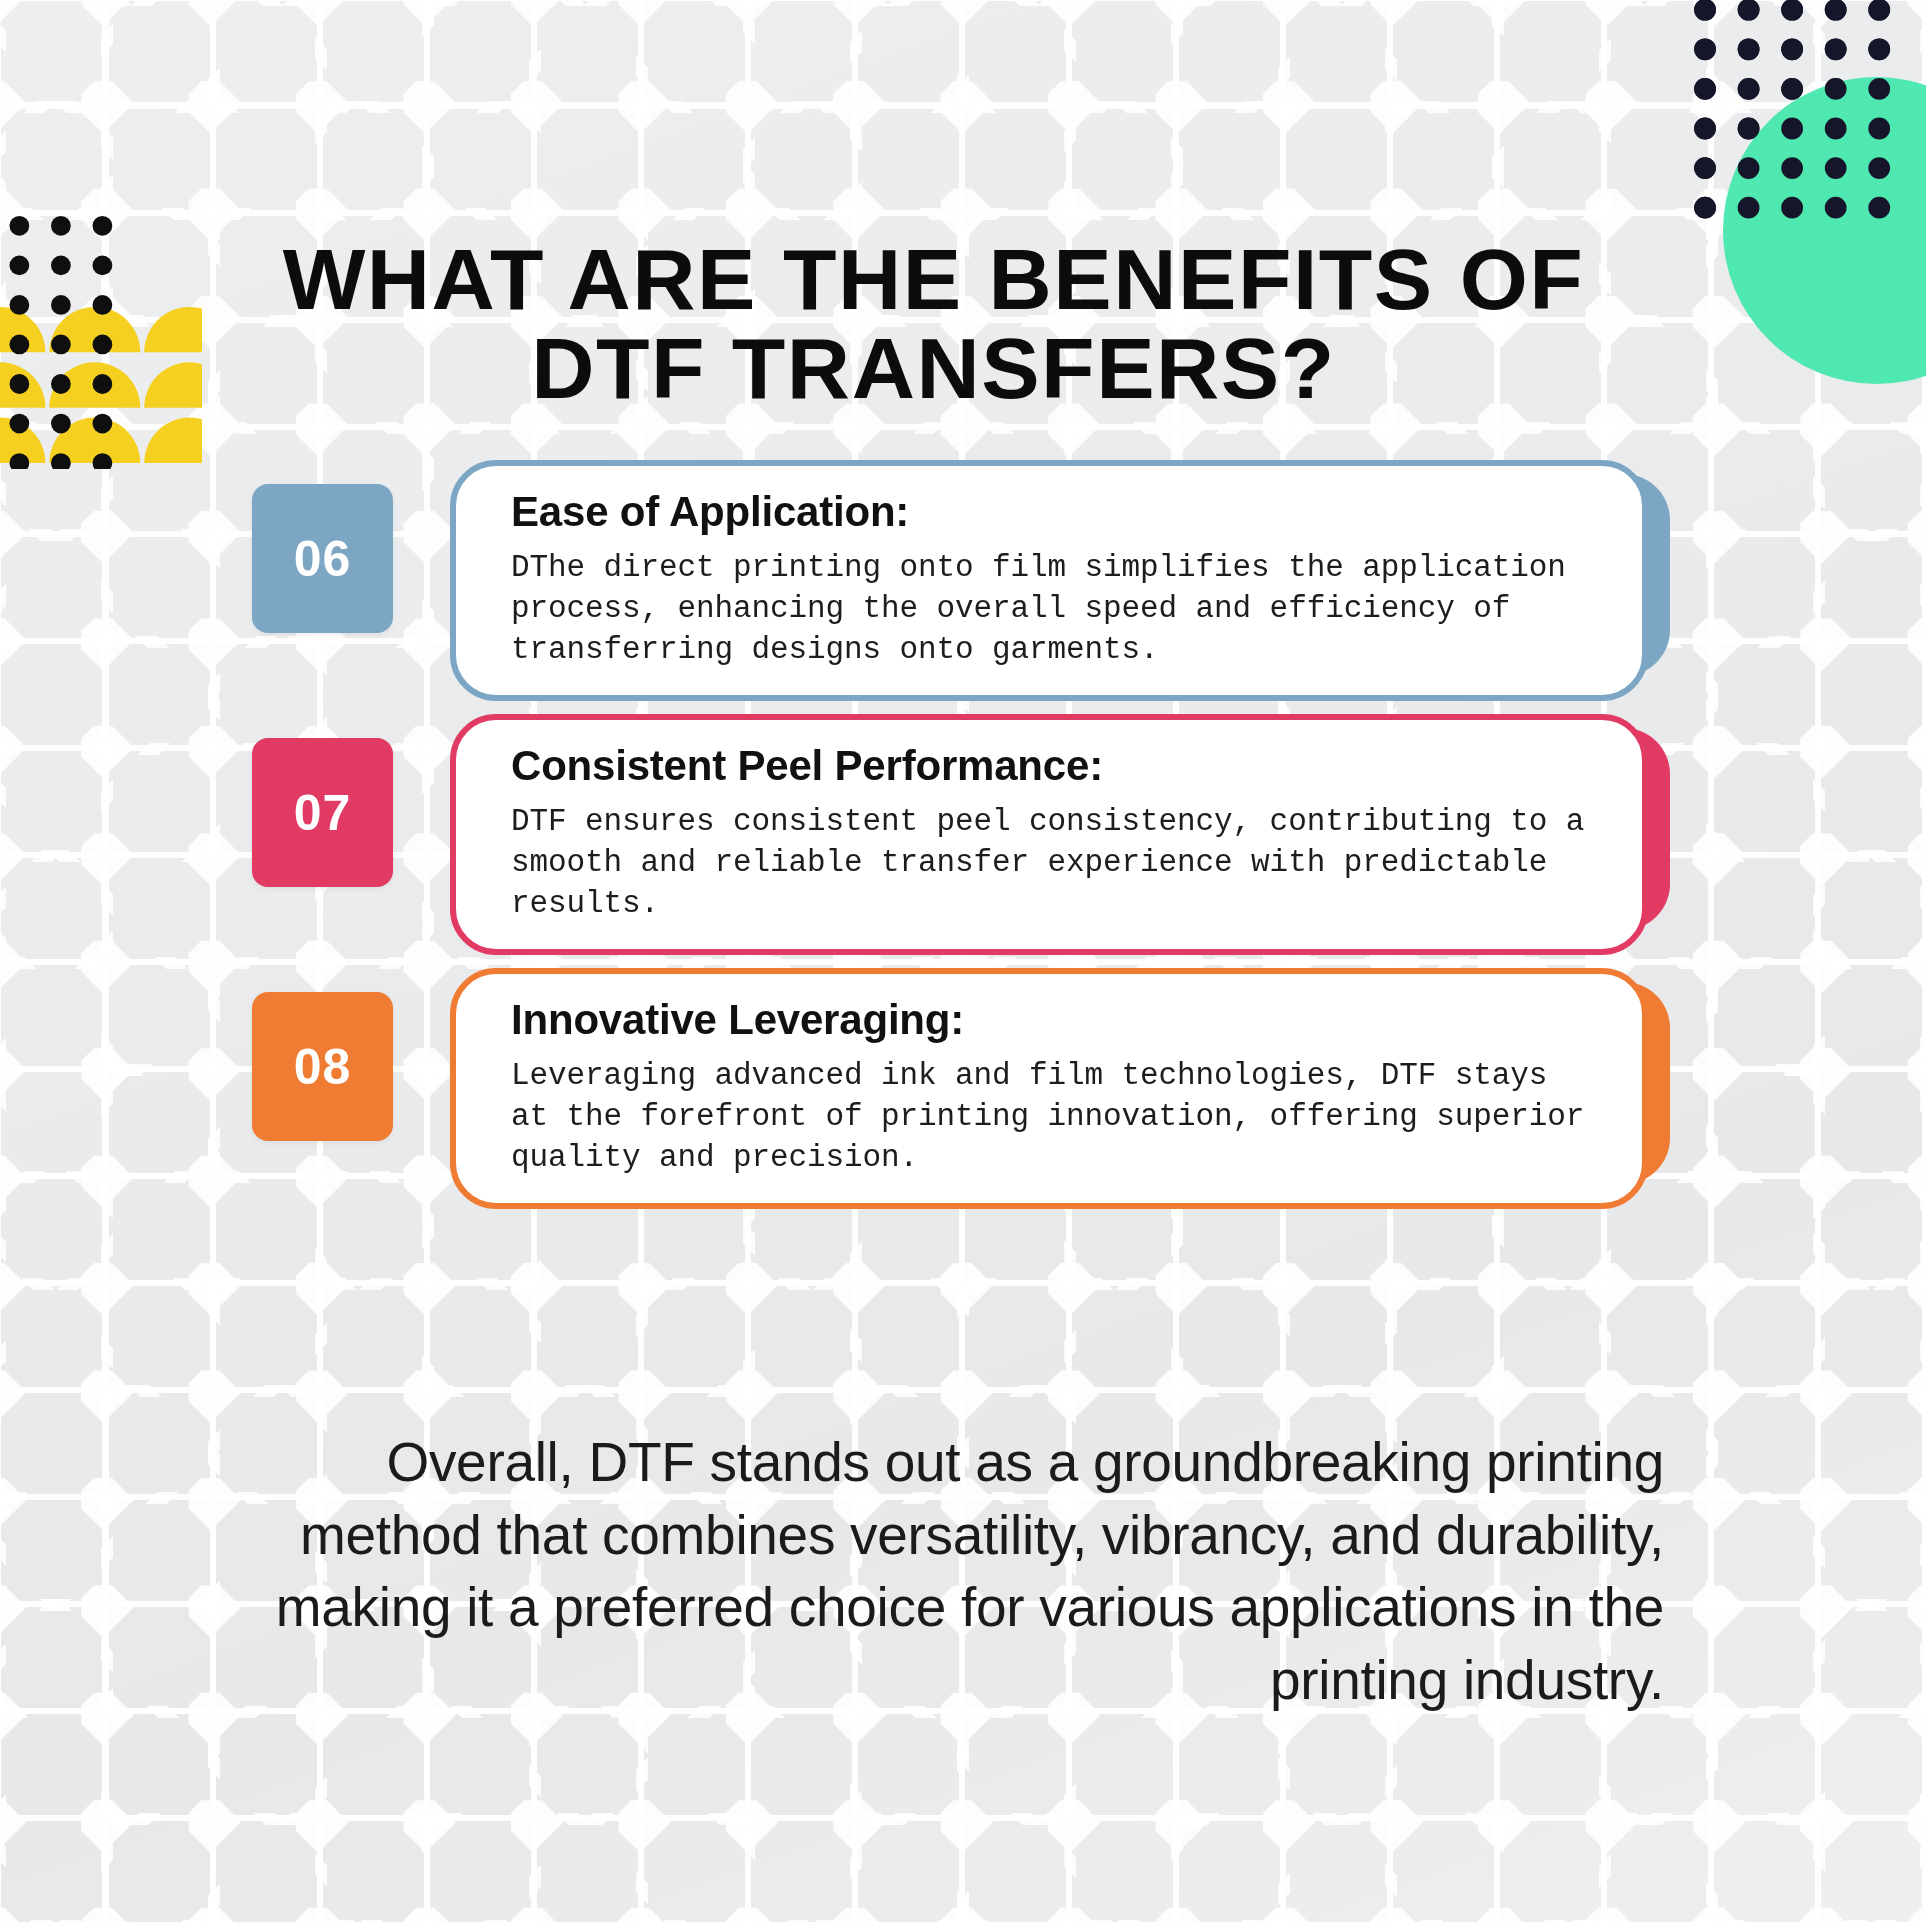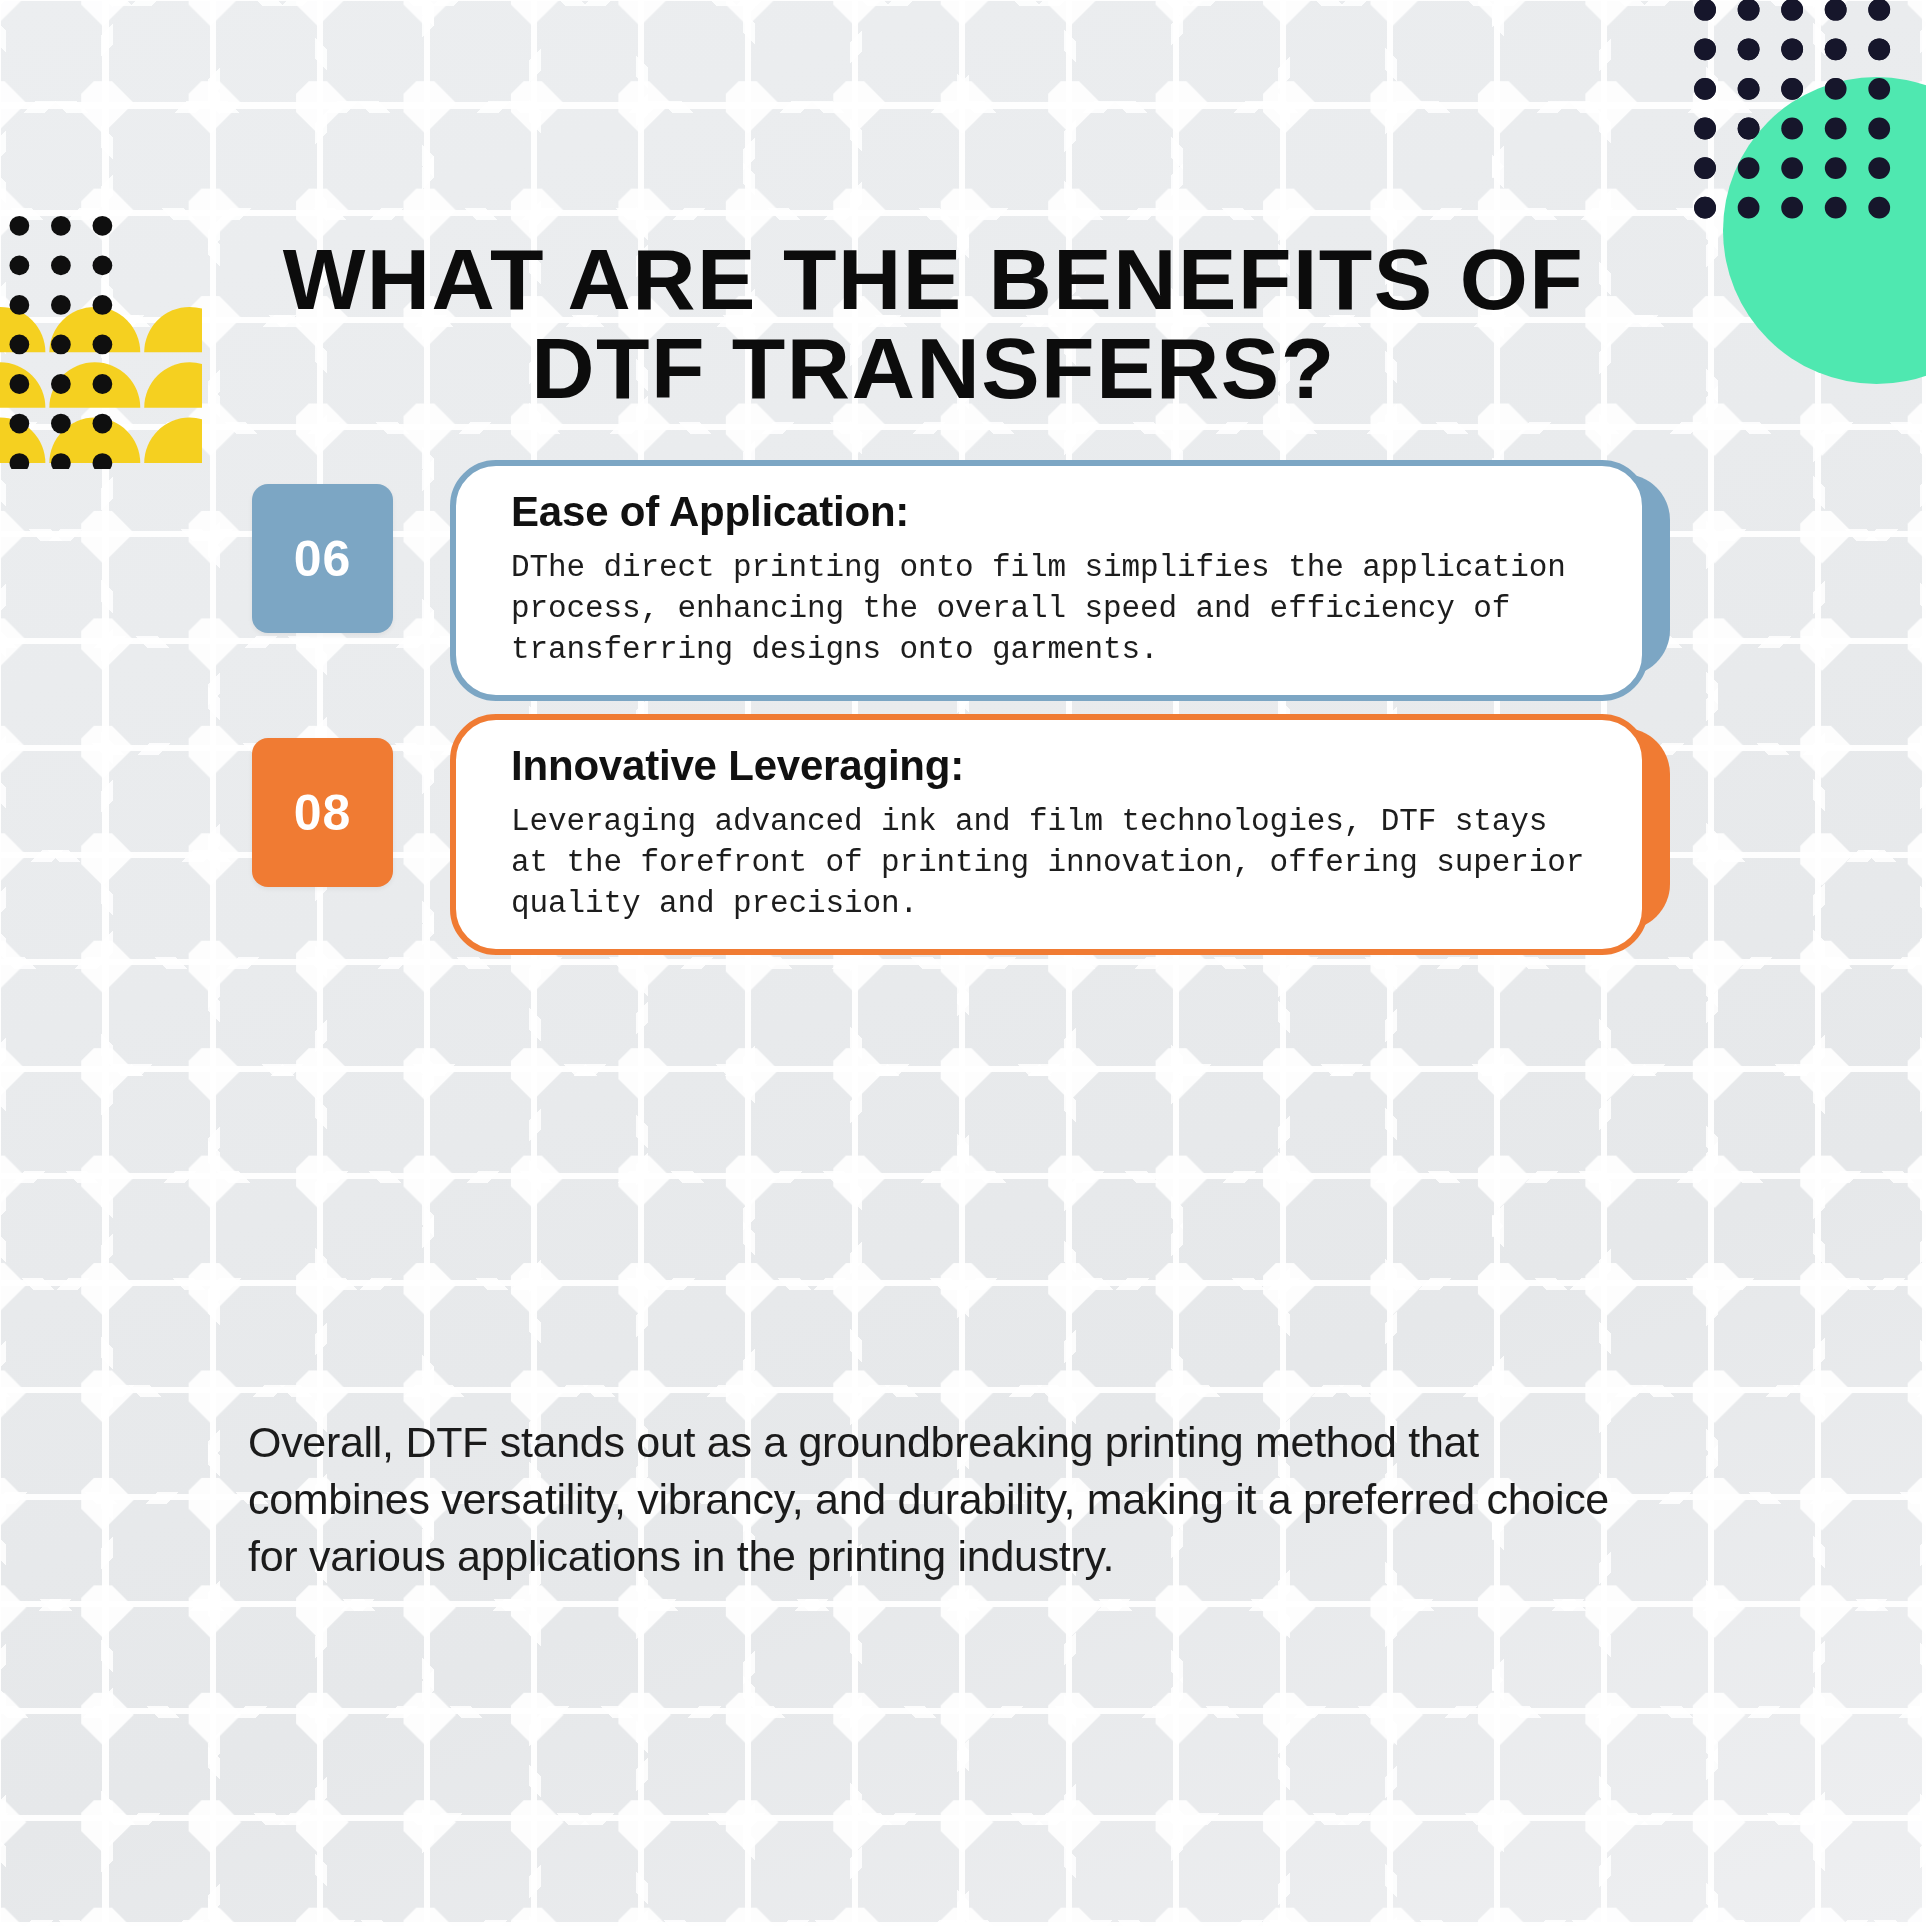--- a/index.html
+++ b/index.html
@@ -171,23 +171,23 @@
     letter-spacing: -0.1px;
     max-width: 1079px;
   }
 
   
   .closing {
     position: absolute;
     top: 1371px;
     left: 248px;
     width: 1416px;
-    text-align: left;
+    text-align: right;
     font-family: "Liberation Sans Narrow", "Liberation Sans", sans-serif;
-    font-size: 43px;
+    font-size: 55px;
     line-height: 1.32;
     color: #1b1b1b;
     letter-spacing: -0.3px;
   }
 </style>
 </head>
 <body>
 
 <div id="poster">
 
@@ -322,20 +322,28 @@
 
     <div class="card-row">
       <div class="card-shadow" style="background:#7ca6c4;"></div>
       <div class="card" style="border-color:#7ca6c4;">
         <div class="card-title">Ease of Application:</div>
         <div class="card-body">DThe direct printing onto film simplifies the application process, enhancing the overall speed and efficiency of transferring designs onto garments.</div>
       </div>
       <div class="badge" style="top:34px;background:#7ca6c4;">06</div>
     </div>
 
+    <div class="card-row">
+      <div class="card-shadow" style="background:#e13a63;"></div>
+      <div class="card" style="border-color:#e13a63;">
+        <div class="card-title">Consistent Peel Performance:</div>
+        <div class="card-body">DTF ensures consistent peel consistency, contributing to a smooth and reliable transfer experience with predictable results.</div>
+      </div>
+      <div class="badge" style="top:34px;background:#e13a63;">07</div>
+    </div>
 
     <div class="card-row">
       <div class="card-shadow" style="background:#f07b33;"></div>
       <div class="card" style="border-color:#f07b33;">
         <div class="card-title">Innovative Leveraging:</div>
         <div class="card-body">Leveraging advanced ink and film technologies, DTF stays at the forefront of printing innovation, offering superior quality and precision.</div>
       </div>
       <div class="badge" style="top:34px;background:#f07b33;">08</div>
     </div>
 

